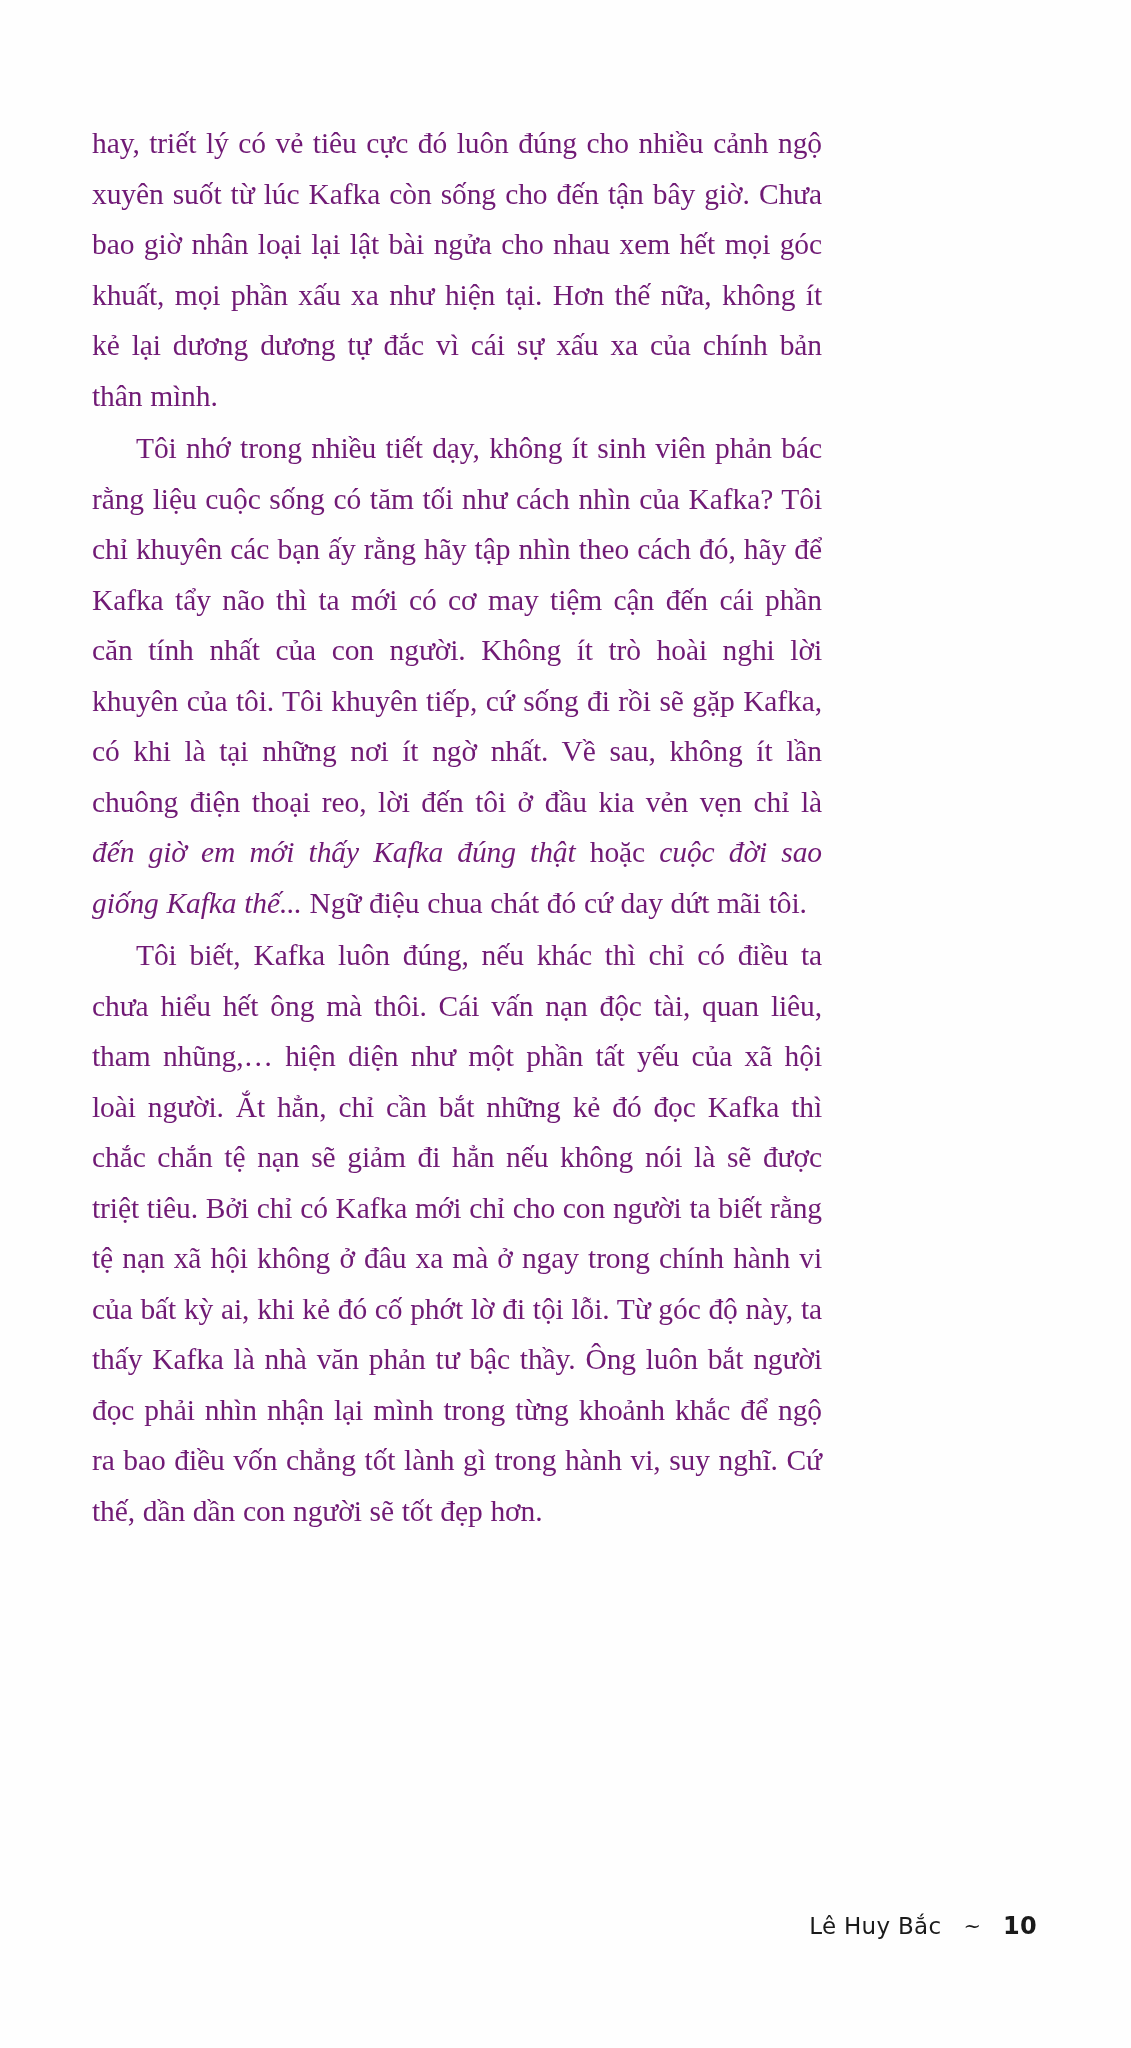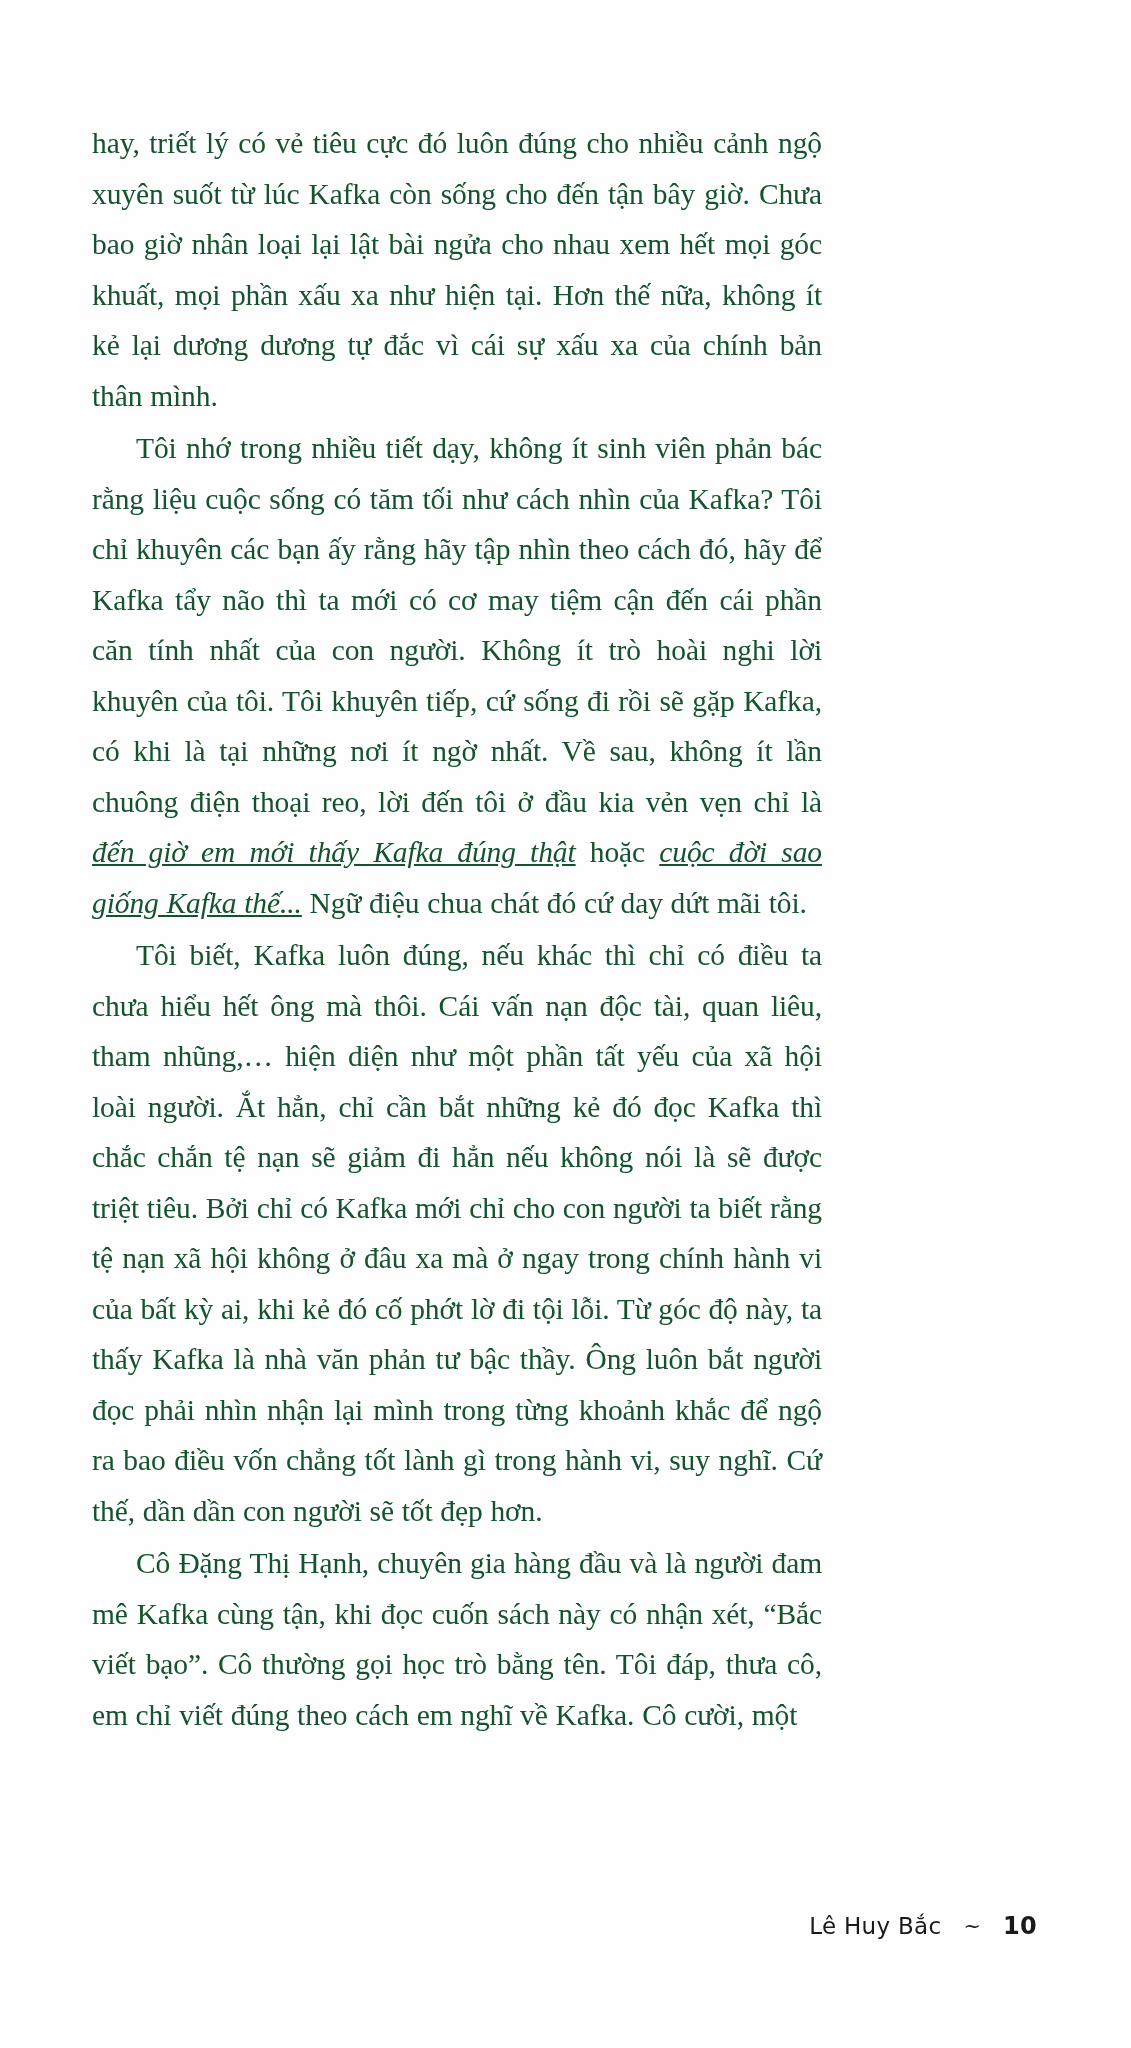--- a/index.html
+++ b/index.html
@@ -30,33 +30,32 @@
     width: 730px;
   }
   .para {
     margin: 0 0 0 0;
     font-size: 29.5px;
     line-height: 50.5px;
     text-align: justify;
     text-justify: inter-word;
     letter-spacing: -0.1px;
     word-spacing: 0.5px;
-    color: #14532d;
+    color: #701a75;
     -webkit-font-smoothing: antialiased;
   }
   .para + .para {
     margin-top: 2px;
   }
   .para.indent {
     text-indent: 44px;
   }
   .para em,
   .para .ital {
     font-style: italic;
-    text-decoration: underline;
   }
   .footer {
     position: absolute;
     right: 94px;
     bottom: 108px;
     display: flex;
     align-items: baseline;
     gap: 22px;
     font-family: "DejaVu Sans", "Liberation Sans", sans-serif;
     font-size: 23px;
@@ -89,23 +88,20 @@
     </p>
 
     <p class="para indent">
       <span>Tôi nhớ trong nhiều tiết dạy, không ít sinh viên phản bác rằng liệu cuộc sống có tăm tối như cách nhìn của Kafka? Tôi chỉ khuyên các bạn ấy rằng hãy tập nhìn theo cách đó, hãy để Kafka tẩy não thì ta mới có cơ may tiệm cận đến cái phần căn tính nhất của con người. Không ít trò hoài nghi lời khuyên của tôi. Tôi khuyên tiếp, cứ sống đi rồi sẽ gặp Kafka, có khi là tại những nơi ít ngờ nhất. Về sau, không ít lần chuông điện thoại reo, lời đến tôi ở đầu kia vẻn vẹn chỉ là </span><span class="ital">đến giờ em mới thấy Kafka đúng thật</span><span> hoặc </span><span class="ital">cuộc đời sao giống Kafka thế...</span><span> Ngữ điệu chua chát đó cứ day dứt mãi tôi.</span>
     </p>
 
     <p class="para indent">
       <span>Tôi biết, Kafka luôn đúng, nếu khác thì chỉ có điều ta chưa hiểu hết ông mà thôi. Cái vấn nạn độc tài, quan liêu, tham nhũng,… hiện diện như một phần tất yếu của xã hội loài người. Ắt hẳn, chỉ cần bắt những kẻ đó đọc Kafka thì chắc chắn tệ nạn sẽ giảm đi hẳn nếu không nói là sẽ được triệt tiêu. Bởi chỉ có Kafka mới chỉ cho con người ta biết rằng tệ nạn xã hội không ở đâu xa mà ở ngay trong chính hành vi của bất kỳ ai, khi kẻ đó cố phớt lờ đi tội lỗi. Từ góc độ này, ta thấy Kafka là nhà văn phản tư bậc thầy. Ông luôn bắt người đọc phải nhìn nhận lại mình trong từng khoảnh khắc để ngộ ra bao điều vốn chẳng tốt lành gì trong hành vi, suy nghĩ. Cứ thế, dần dần con người sẽ tốt đẹp hơn.</span>
     </p>
 
-    <p class="para indent">
-      <span>Cô Đặng Thị Hạnh, chuyên gia hàng đầu và là người đam mê Kafka cùng tận, khi đọc cuốn sách này có nhận xét, “Bắc viết bạo”. Cô thường gọi học trò bằng tên. Tôi đáp, thưa cô, em chỉ viết đúng theo cách em nghĩ về Kafka. Cô cười, một</span>
-    </p>
 
   </div>
 
   <div class="footer">
     <span class="author">Lê Huy Bắc</span>
     <span class="orn">~</span>
     <span class="pageno">10</span>
   </div>
 
 </div>

